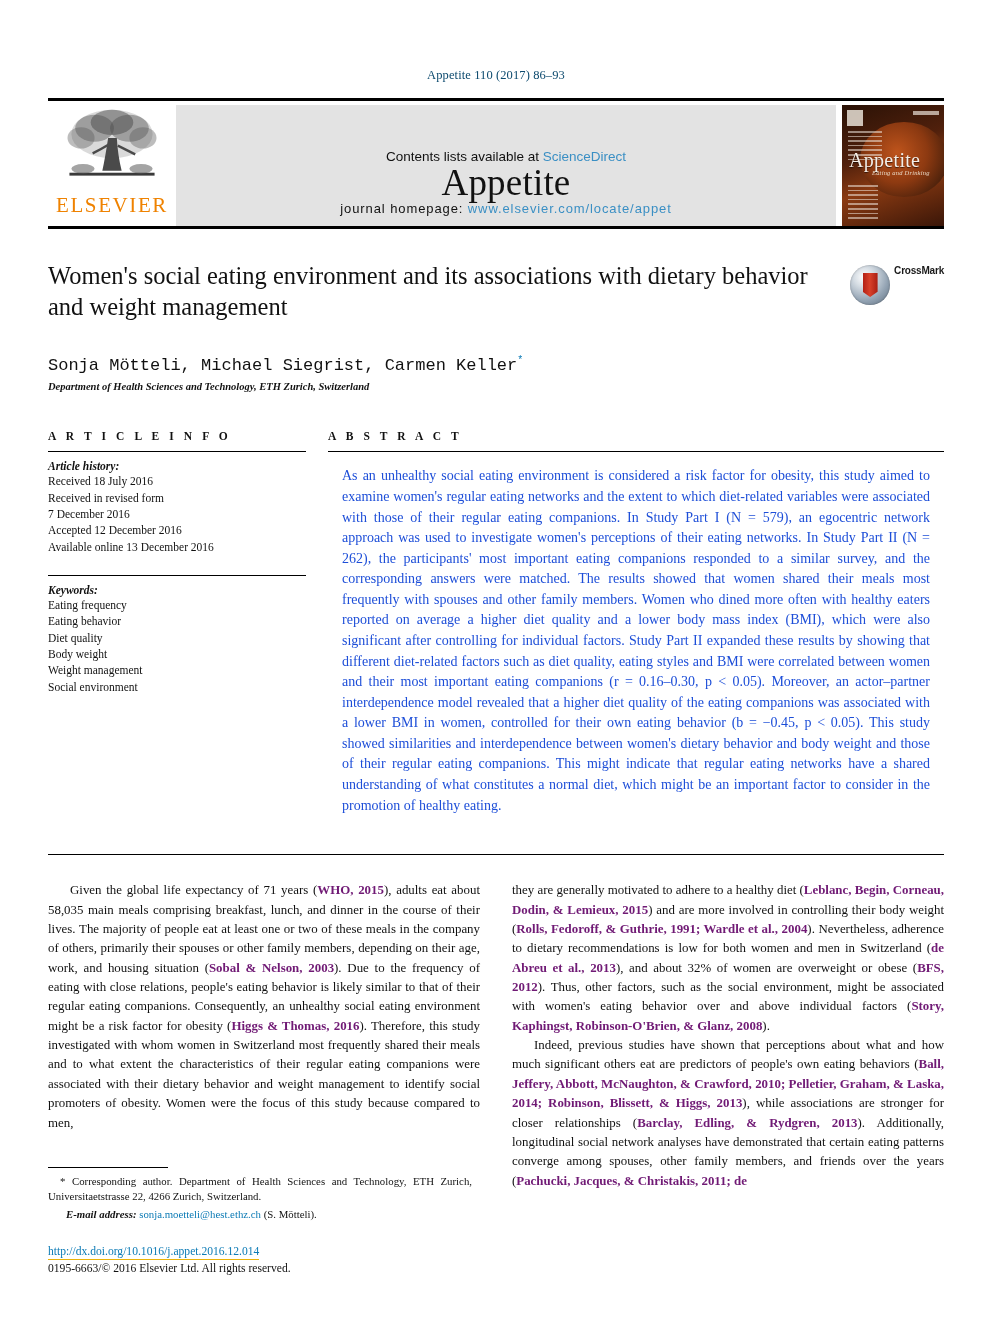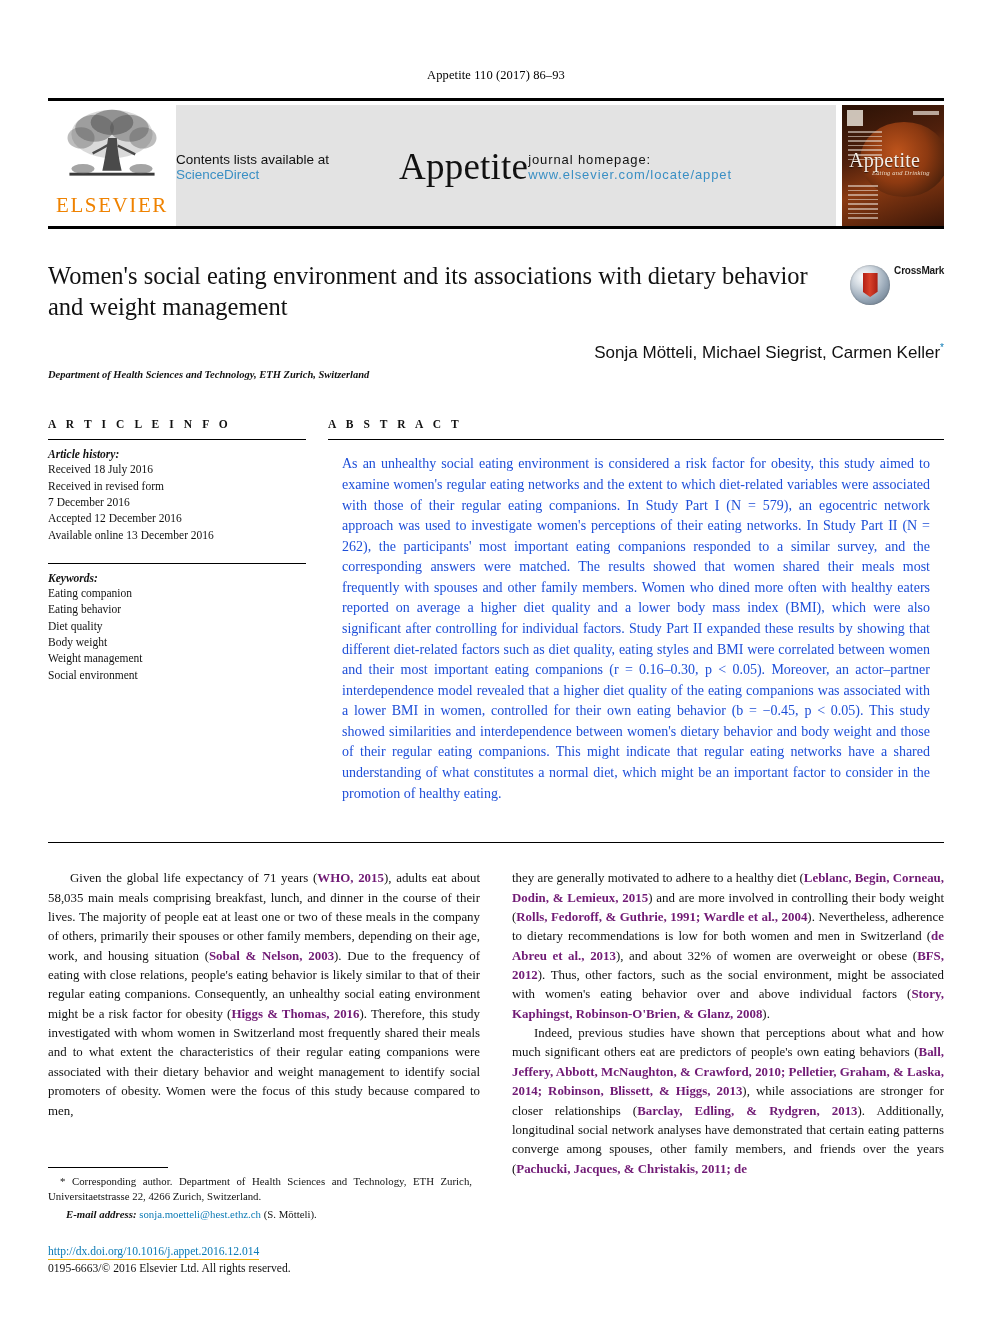--- a/index.html
+++ b/index.html
@@ -19,21 +19,21 @@
     width: 992px;
     height: 1323px;
     position: relative;
     box-sizing: border-box;
     padding: 0 48px;
   }
 
   
   .running-head {
     text-align: center;
-    color: #000000;
+    color: #0c4a6e;
     font-size: 12.5px;
     font-family: "Liberation Serif", serif;
     padding-top: 68px;
     letter-spacing: .1px;
   }
 
   
   .banner-rule {
     border-top: 3px solid #000;
     margin-top: 15px;
@@ -64,22 +64,22 @@
     color: #ef8200;
     font-size: 21px;
     letter-spacing: 1.6px;
     line-height: 1;
     margin-top: 1px;
   }
   .banner-mid {
     flex: 1 1 auto;
     background: #e3e3e3;
     display: flex;
-    flex-direction: row;
-    justify-content: flex-start;
+    flex-direction: column;
+    justify-content: flex-end;
     align-items: center;
     padding: 12px 0 10px 0;
     box-sizing: border-box;
   }
   .contents-line {
     font-family: "Liberation Sans", sans-serif;
     font-size: 13.5px;
     color: #111;
   }
   .contents-line .sd {
@@ -220,25 +220,24 @@
   }
   .crossmark-text {
     font-family: "Liberation Sans", sans-serif;
     font-size: 10px;
     font-weight: bold;
     color: #1a1a1a;
     margin-left: 4px;
     letter-spacing: -.2px;
   }
   .authors {
-    font-family: Liberation Sans, sans-serif;
+    font-family: Liberation Mono, monospace;
     font-size: 17px;
-    margin-top: 19px;
-    color: #111;
-    text-align: right;
+    margin-top: 32px;
+    color: #111;
   }
   .authors sup {
     color: #0b7ab5;
     font-size: 10px;
   }
   .affiliation {
     font-family: "Liberation Serif", serif;
     font-style: italic;
     font-weight: bold;
     font-size: 10.5px;
@@ -471,21 +470,21 @@
       <div class="thin-rule"></div>
       <div class="info-head">Article history:</div>
       <div class="info-line">Received 18 July 2016</div>
       <div class="info-line">Received in revised form</div>
       <div class="info-line">7 December 2016</div>
       <div class="info-line">Accepted 12 December 2016</div>
       <div class="info-line">Available online 13 December 2016</div>
       <div class="info-gap"></div>
       <div class="info-rule2"></div>
       <div class="info-head">Keywords:</div>
-      <div class="info-line">Eating companion</div>
+      <div class="info-line">Eating frequency</div>
       <div class="info-line">Eating behavior</div>
       <div class="info-line">Diet quality</div>
       <div class="info-line">Body weight</div>
       <div class="info-line">Weight management</div>
       <div class="info-line">Social environment</div>
     </div>
 
     <div class="col-abstract">
       <div class="sec-label">A B S T R A C T</div>
       <div class="thin-rule"></div>

